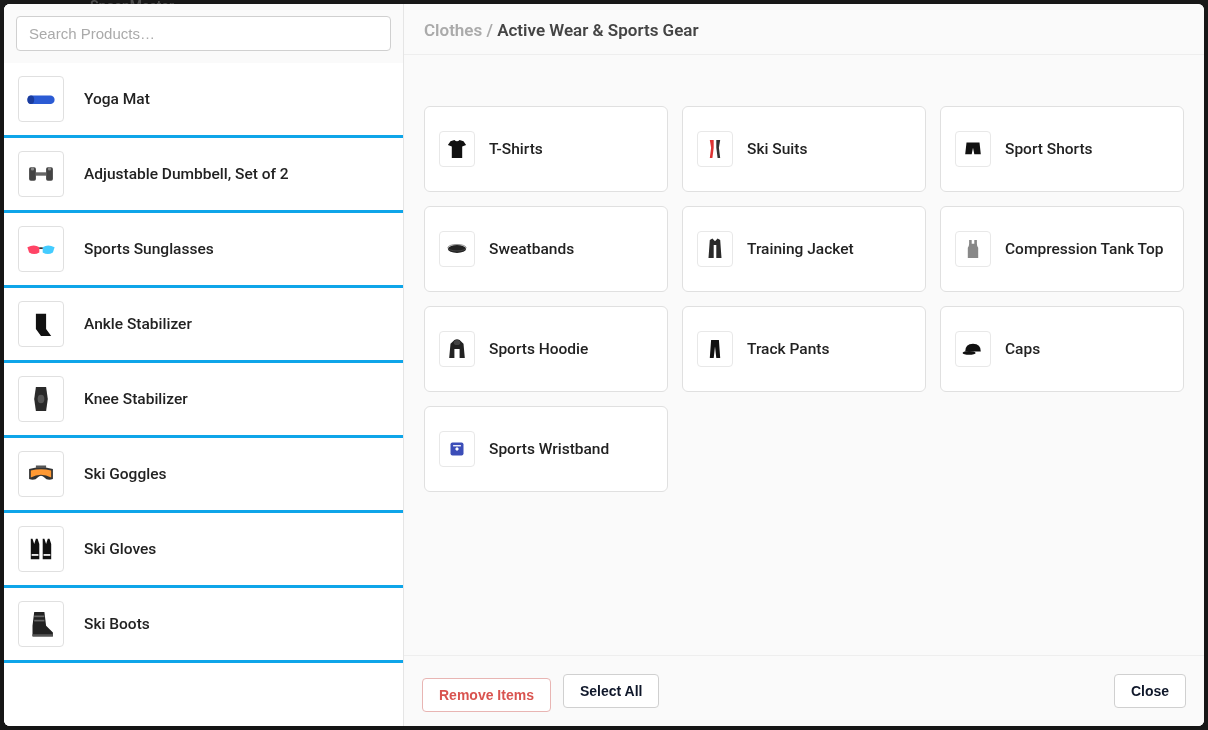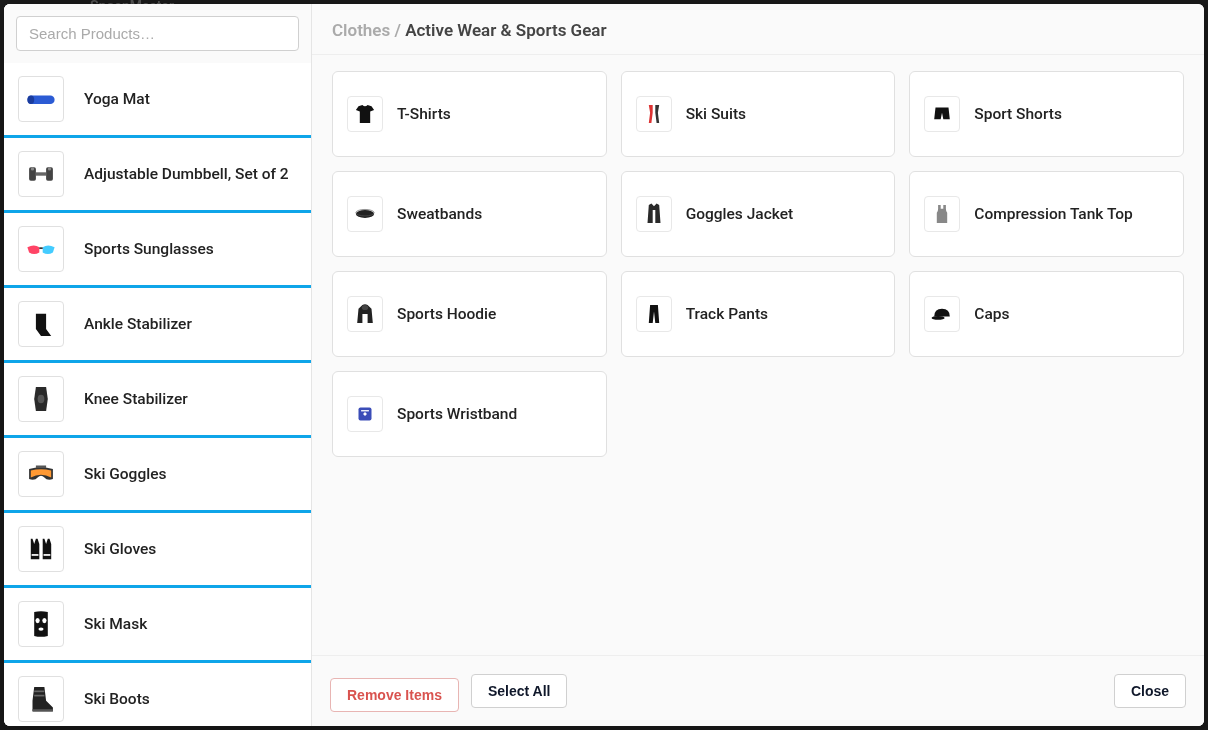--- a/index.html
+++ b/index.html
@@ -30,21 +30,21 @@
       right: 4px;
       bottom: 4px;
       background: #fff;
       border-radius: 6px;
       display: flex;
       flex-direction: row;
       overflow: hidden;
       box-shadow: 0 4px 20px rgba(0,0,0,0.3);
     }
     .sidebar {
-      width: 308px;
+      width: 400px;
       border-right: 1px solid #e5e5e5;
       display: flex;
       flex-direction: column;
       background: #fafafa;
     }
     .search-wrap {
       padding: 12px;
       background: #fafafa;
     }
     .search-input {
@@ -90,20 +90,21 @@
     .sidebar-label {
       font-size: 15.5px;
       color: #222;
       font-weight: 500;
     }
     .main {
       flex: 1;
       display: flex;
       flex-direction: column;
       background: #fafafa;
+      gap: 35px;
     }
     .breadcrumb {
       padding: 16px 20px 14px 20px;
       border-bottom: 1px solid #eee;
       font-size: 17px;
       font-weight: 600;
     }
     .breadcrumb-parent {
       color: #aaa;
     }
@@ -250,31 +251,20 @@
         <div class="sidebar-item">
           <div class="sidebar-thumb">
             <svg viewBox="0 0 40 40">
               <path d="M8 14 L8 32 L18 32 L18 14 L16 8 L14 8 L12 14 L10 8 L8 8 Z" fill="#111"></path>
               <path d="M22 14 L22 32 L32 32 L32 14 L30 8 L28 8 L26 14 L24 8 L22 8 Z" fill="#111"></path>
               <rect x="9" y="26" width="8" height="2" fill="#fff"></rect>
               <rect x="23" y="26" width="8" height="2" fill="#fff"></rect>
             </svg>
           </div>
           <span class="sidebar-label">Ski Gloves</span>
-        </div>
-        <div class="sidebar-item">
-          <div class="sidebar-thumb">
-            <svg viewBox="0 0 40 40">
-              <path d="M12 6 Q20 4 28 6 L28 34 Q20 36 12 34 Z" fill="#111"></path>
-              <ellipse cx="16" cy="16" rx="2.5" ry="3" fill="#fff"></ellipse>
-              <ellipse cx="24" cy="16" rx="2.5" ry="3" fill="#fff"></ellipse>
-              <ellipse cx="20" cy="26" rx="3" ry="2" fill="#fff"></ellipse>
-            </svg>
-          </div>
-          <span class="sidebar-label">Ski Mask</span>
         </div>
         <div class="sidebar-item">
           <div class="sidebar-thumb">
             <svg viewBox="0 0 40 40">
               <path d="M12 6 L24 6 L26 22 L34 30 L34 34 L10 34 L10 22 Z" fill="#222"></path>
               <rect x="12" y="10" width="12" height="2" fill="#666"></rect>
               <rect x="12" y="15" width="12" height="2" fill="#666"></rect>
               <rect x="10" y="32" width="24" height="3" fill="#555"></rect>
             </svg>
           </div>
@@ -322,21 +312,21 @@
               </svg>
             </div>
             <span class="card-label">Sweatbands</span>
           </div>
           <div class="card">
             <div class="card-thumb">
               <svg viewBox="0 0 40 40">
                 <path d="M12 6 L16 4 L20 8 L24 4 L28 6 L30 34 L22 34 L22 14 L18 14 L18 34 L10 34 Z" fill="#2a2a2a"></path>
               </svg>
             </div>
-            <span class="card-label">Goggles Jacket</span>
+            <span class="card-label">Training Jacket</span>
           </div>
           <div class="card">
             <div class="card-thumb">
               <svg viewBox="0 0 40 40">
                 <path d="M14 6 L14 12 Q14 16 12 18 L12 34 L28 34 L28 18 Q26 16 26 12 L26 6 L22 6 L22 12 L18 12 L18 6 Z" fill="#888"></path>
               </svg>
             </div>
             <span class="card-label">Compression Tank Top</span>
           </div>
           <div class="card">

